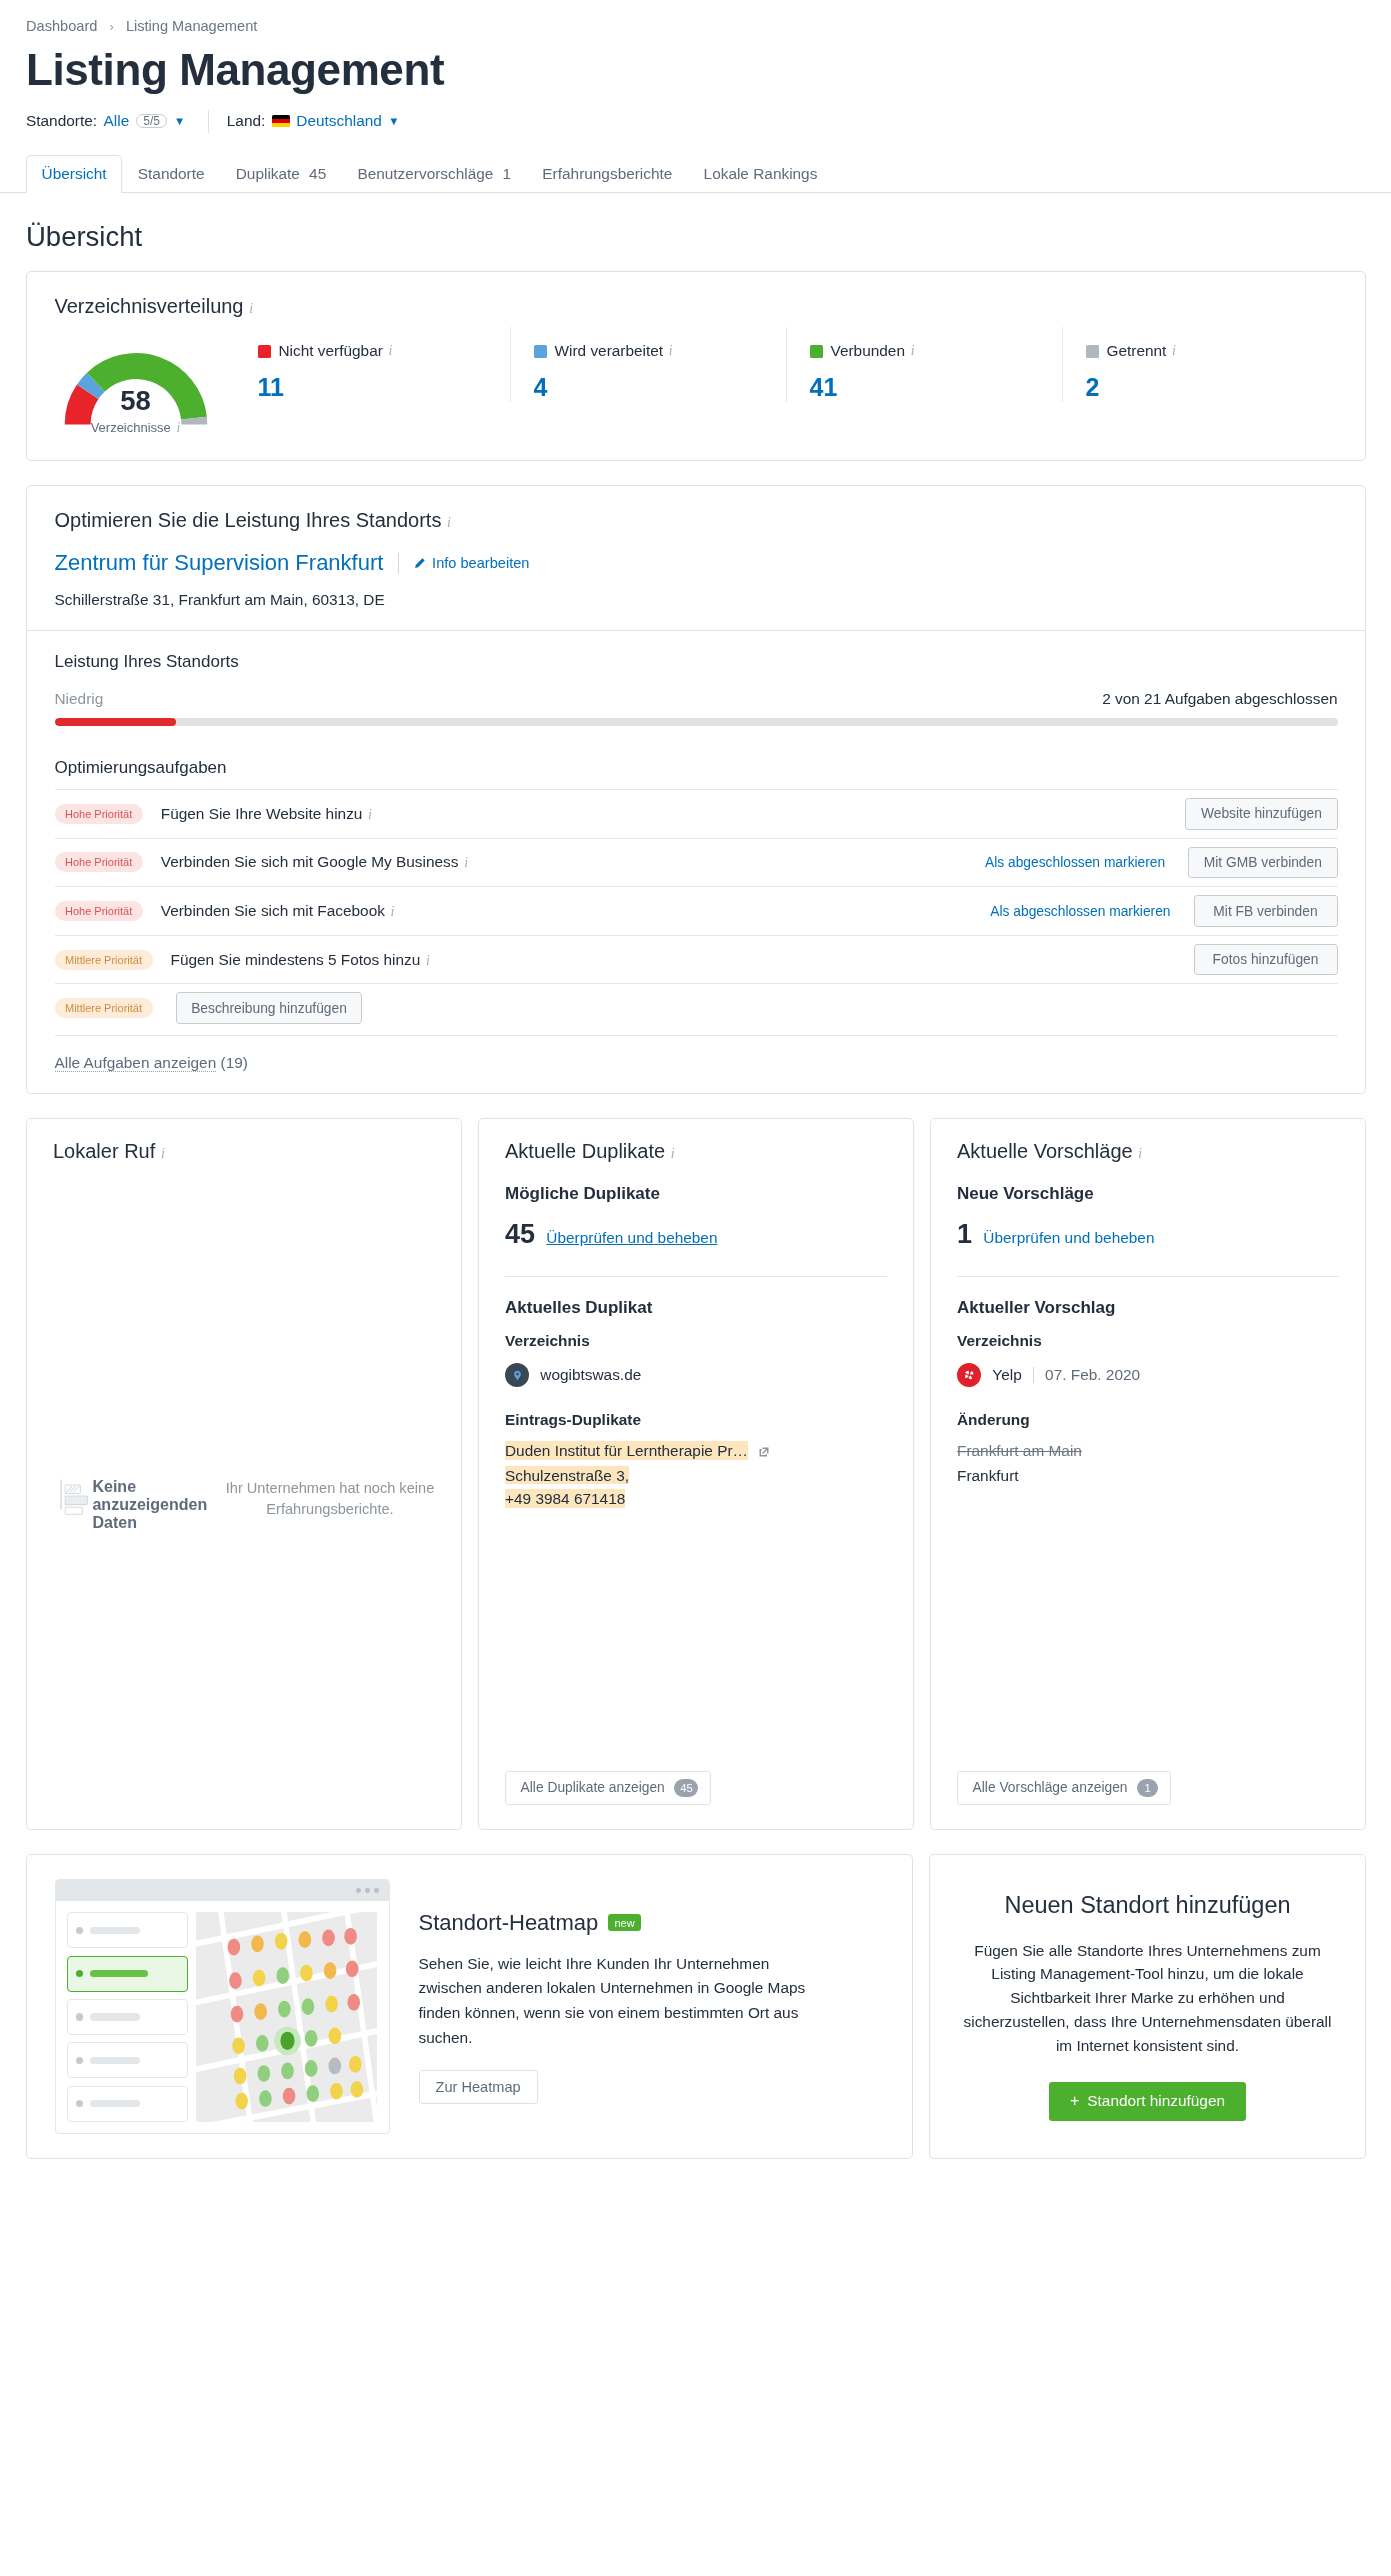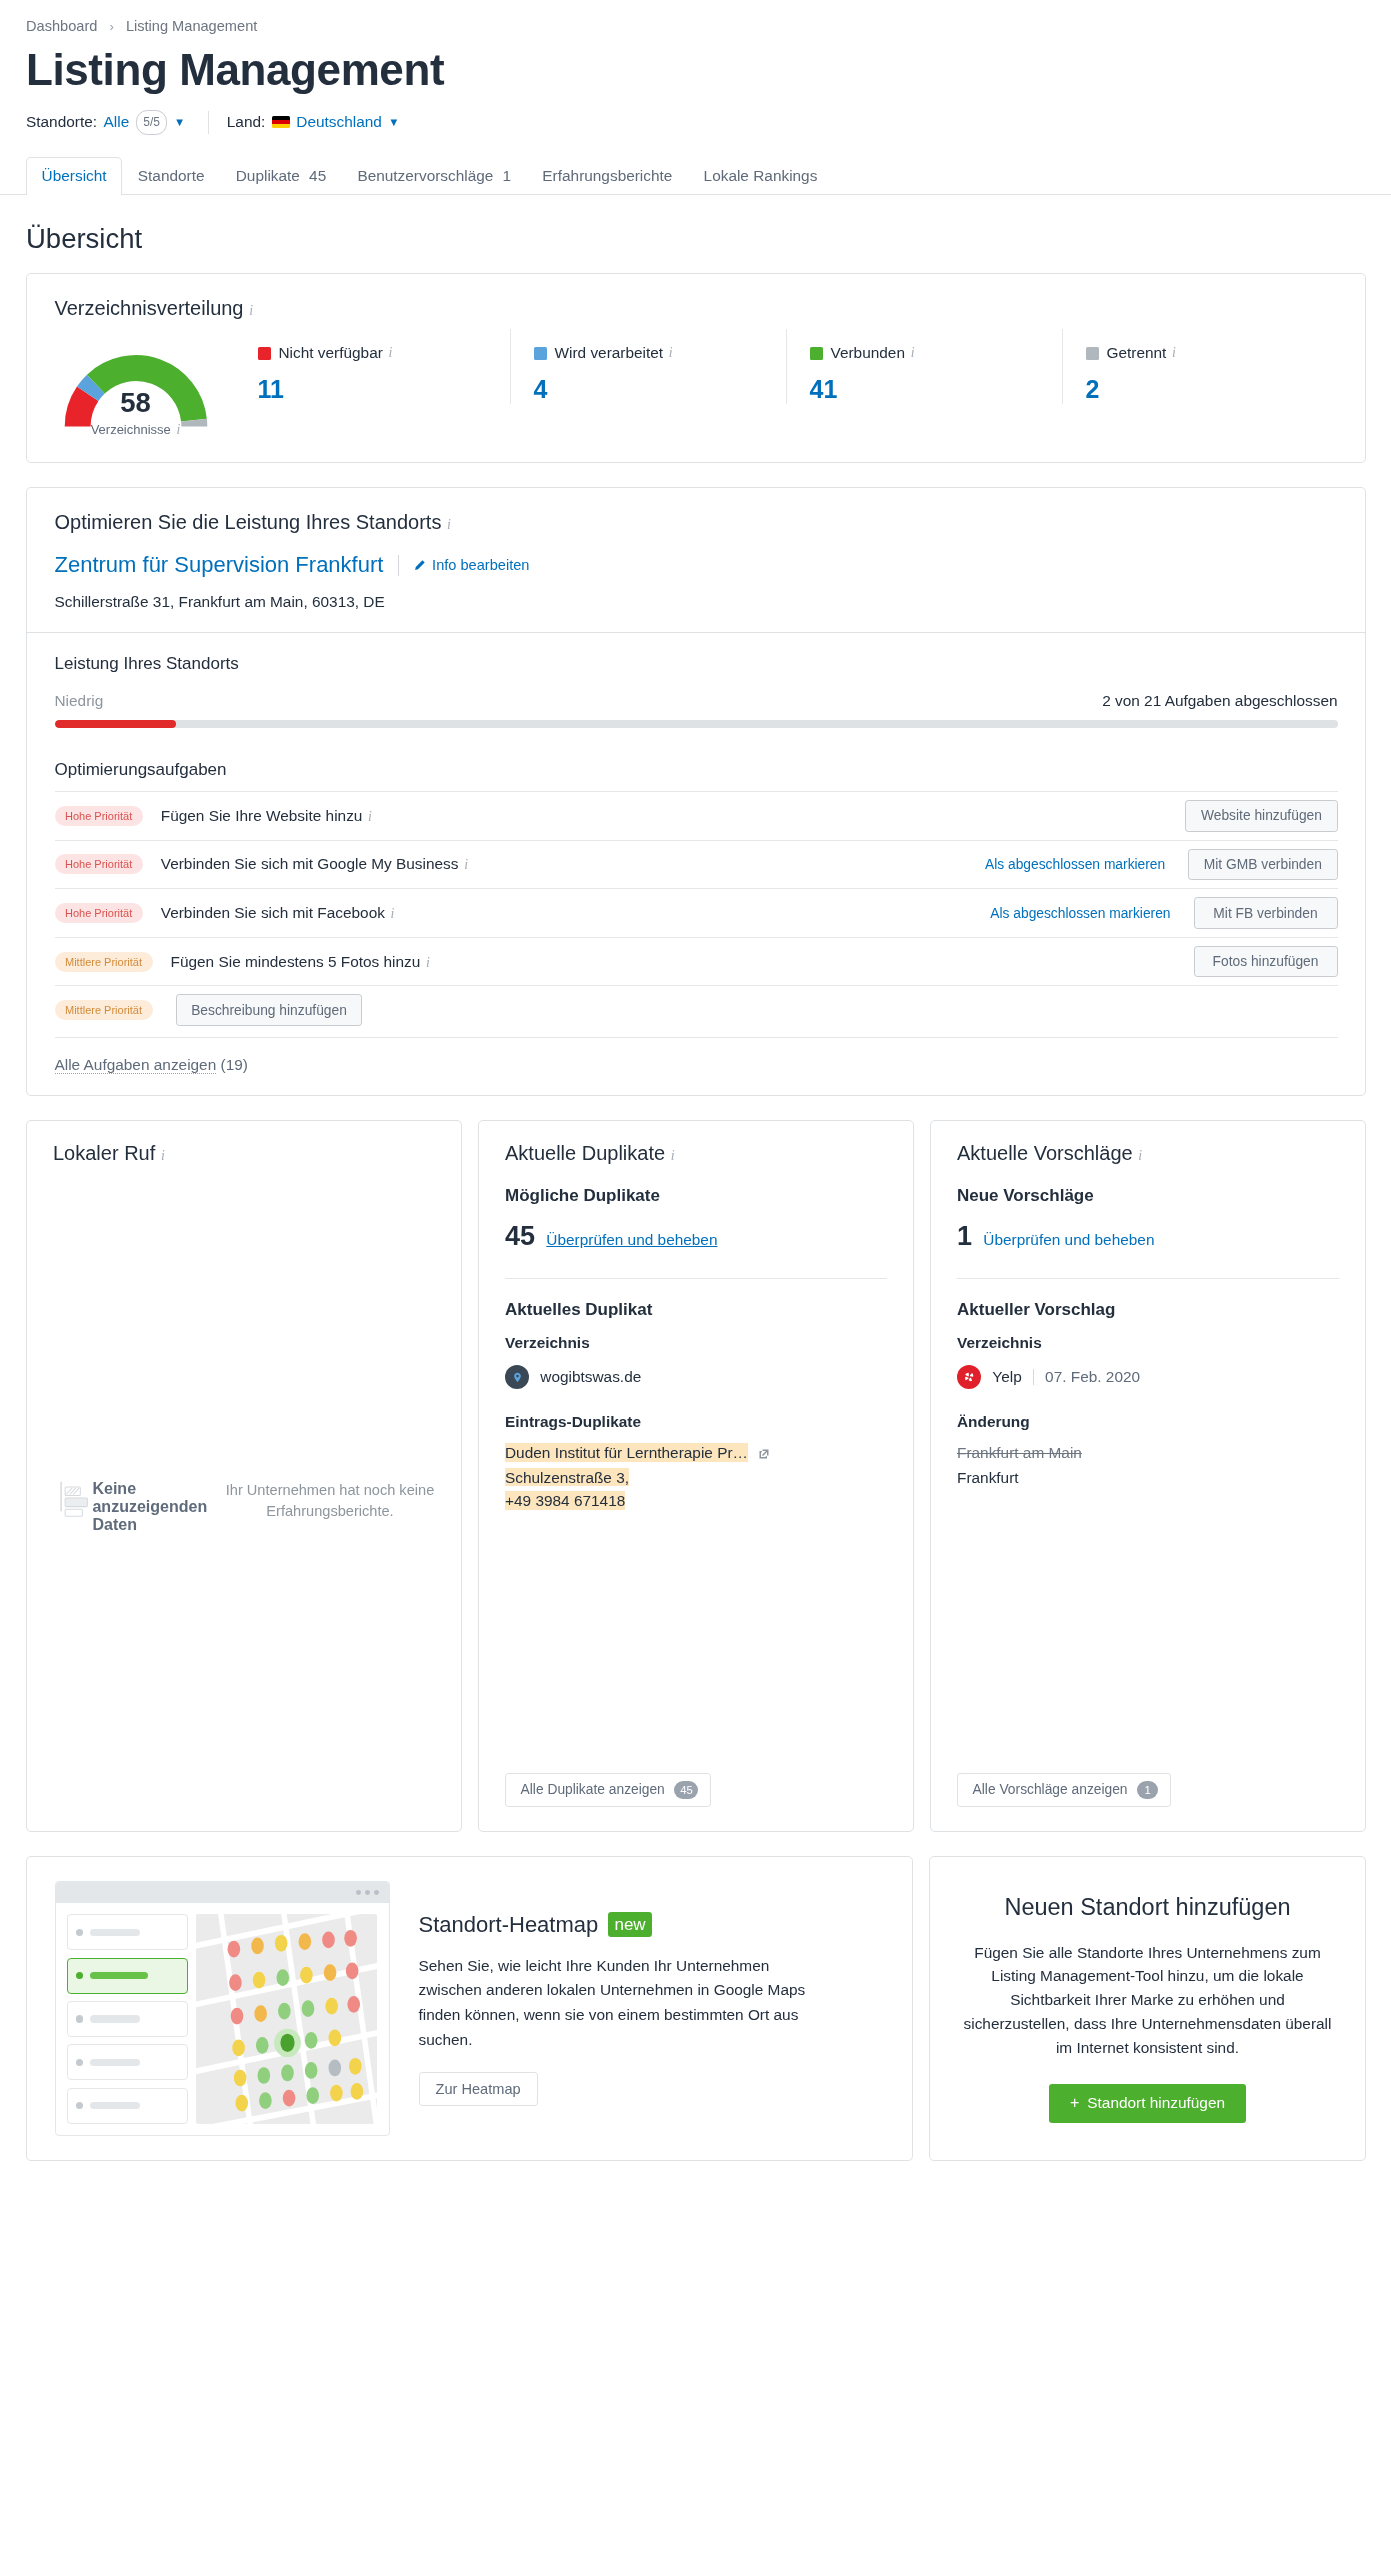--- a/index.html
+++ b/index.html
@@ -19,21 +19,21 @@
   .breadcrumb .sep { margin: 0 8px; color:#9aa3ad; font-size:13px; }
   h1.page-title {
     margin: 11.3px 0 0 0; padding: 0 26px;
     font-size: 44px; font-weight: 700; letter-spacing:-0.4px; color:#242f3e;
   }
   .filters { display:flex; align-items:center; padding: 14.6px 26px 0 26px; font-size:15.4px; }
   .filters .lbl { color:#242f3e; margin-right:6.5px; }
   .filters .val { color:#0070bc; margin-right:6.5px; }
   .pill-count {
     display:inline-flex; align-items:center; justify-content:center;
-    min-width:31px; height:25px; padding:0 6.5px; border:0.8px solid #c8ccd0;
+    min-width:31px; height:14px; padding:0 6.5px; border:0.8px solid #c8ccd0;
     border-radius:11.3px; font-size:12px; color:#6c7580; margin-right:6.5px;
   }
   .chev { color:#0070bc; font-size:11.3px; margin-right:4.9px; }
   .divider-v { width:0.8px; height:23px; background:#dfe2e5; margin:0 18px; }
   .flag { display:inline-block; width:18px; height:12px; border-radius:1.6px; overflow:hidden;
           margin-right:6.5px; position:relative; vertical-align:-1.6px; }
   .flag i { display:block; height:4px; }
   .flag .b1 { background:#000; } .flag .b2 { background:#dd0000; } .flag .b3 { background:#ffce00; }
 
   
@@ -154,21 +154,21 @@
   .mock-list { flex:0 0 121px; display:flex; flex-direction:column; gap:7.3px; }
   .mock-item { border:0.8px solid #e4e7ea; border-radius:4px; height:36px; display:flex;
                align-items:center; padding:0 8px; gap:6.5px; background:#fff; }
   .mock-item.sel { border-color:#4caf2e; background:#eaf7e4; }
   .mock-dot { width:7.3px; height:7.3px; border-radius:50%; background:#c4cad0; flex:0 0 7.3px; }
   .mock-item.sel .mock-dot { background:#4caf2e; }
   .mock-line { height:7.3px; border-radius:4px; background:#e4e7ea; width:50px; }
   .mock-item.sel .mock-line { background:#68c24a; width:58px; }
   .mock-map { flex:1; background:#ededed; border-radius:2.4px; position:relative; overflow:hidden; }
   .promo-txt h3 { font-size:22px; font-weight:400; margin:0 0 16px 0; display:flex; align-items:center; }
-  .badge-new { background:#4caf2e; color:#fff; font-size:17px; border-radius:3.2px;
+  .badge-new { background:#4caf2e; color:#fff; font-size:11px; border-radius:3.2px;
                padding:2.4px 6.5px; margin-left:9.7px; font-weight:400; }
   .promo-txt p { font-size:15.4px; line-height:1.6; color:#242f3e; margin:0 0 19.4px 0; max-width:405px; }
   .outline-btn { border:0.8px solid #dfe2e5; background:#fff; border-radius:3.2px; color:#5f6b7a;
                  font-size:14.6px; padding:8px 16px; cursor:pointer;
                  font-family:"Liberation Sans", sans-serif; }
   .promo-right h3 { font-size:23.5px; font-weight:400; margin:0 0 19.4px 0; }
   .promo-right p { font-size:15.4px; line-height:1.55; color:#242f3e; margin:0 0 24px 0; }
   .green-btn { background:#4caf2e; color:#fff; border:none; border-radius:3.2px; font-size:15.4px;
                padding:10.5px 21px; display:inline-flex; align-items:center; cursor:pointer;
                font-family:"Liberation Sans", sans-serif; }

